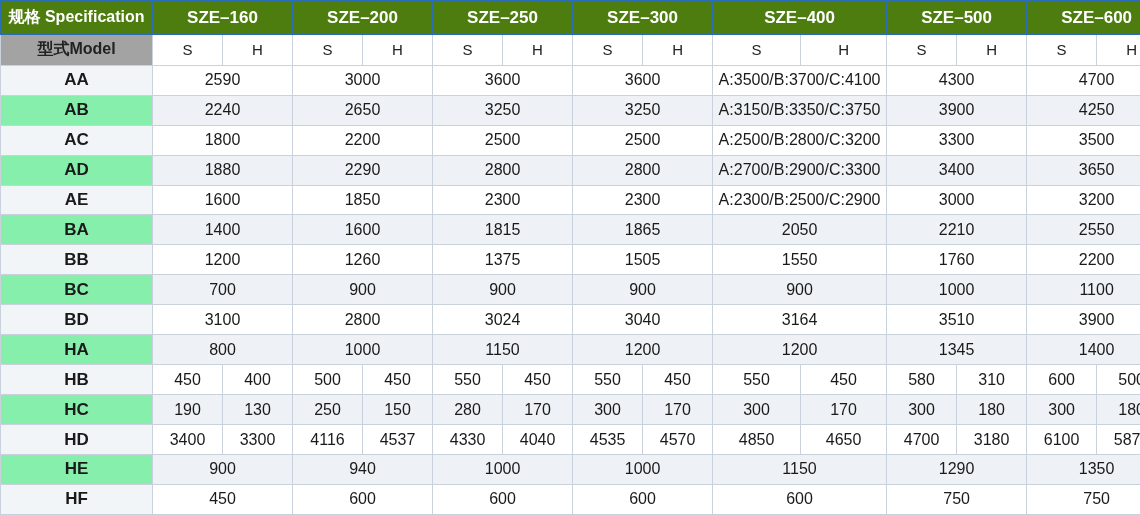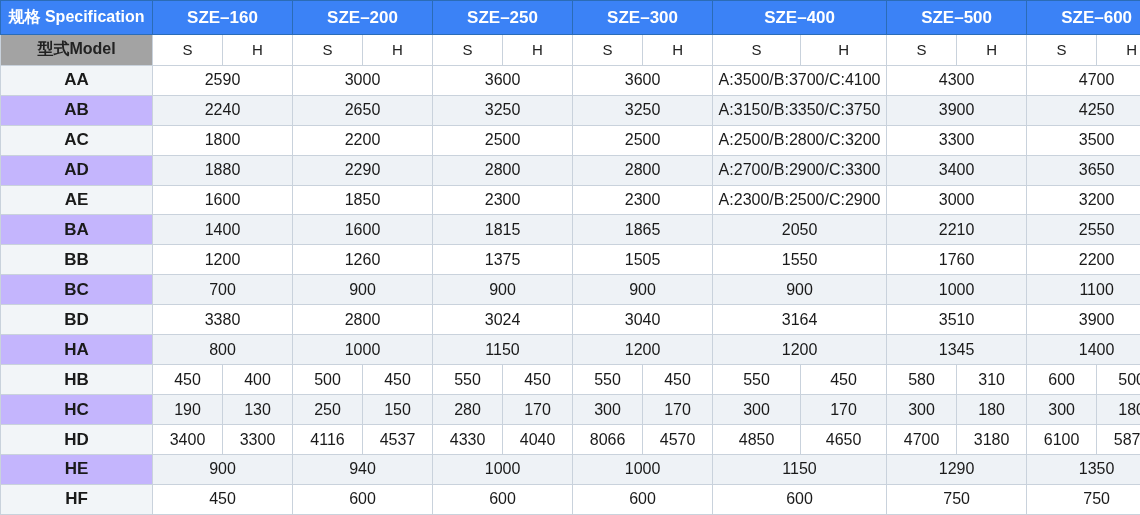--- a/index.html
+++ b/index.html
@@ -23,21 +23,21 @@
     border: 1px solid #c9d2dc;
     text-align: center;
     vertical-align: middle;
     padding: 0;
     font-size: 16px;
     color: #1a1a1a;
     box-sizing: border-box;
   }
   
   tr.header-row th {
-    background: #3b82f6;
+    background: #4d7c0f;
     color: #ffffff;
     font-weight: bold;
     font-size: 17px;
     border: 1px solid #2b6cb7;
     height: 34px;
   }
   tr.header-row th.first-col {
     font-size: 16px;
   }
   
@@ -61,21 +61,21 @@
   }
   tr.data-row td.rowlabel {
     font-weight: bold;
     font-size: 17px;
     background: #f2f5f8;
   }
   tr.data-row.alt td {
     background: #eef2f6;
   }
   tr.data-row.alt td.rowlabel {
-    background: #c4b5fd;
+    background: #86efac;
   }
   col.c-label { width: 152px; }
   col.c-half  { width: 70px; }
   col.c-400a { width: 88px; }
   col.c-400b { width: 86px; }
 </style>
 </head>
 <body>
 
 <table class="spec-table">
@@ -202,21 +202,21 @@
         <td colspan="2">700</td>
         <td colspan="2">900</td>
         <td colspan="2">900</td>
         <td colspan="2">900</td>
         <td colspan="2">900</td>
         <td colspan="2">1000</td>
         <td colspan="2">1100</td>
       </tr>
       <tr class="data-row">
         <td class="rowlabel">BD</td>
-        <td colspan="2">3380</td>
+        <td colspan="2">3100</td>
         <td colspan="2">2800</td>
         <td colspan="2">3024</td>
         <td colspan="2">3040</td>
         <td colspan="2">3164</td>
         <td colspan="2">3510</td>
         <td colspan="2">3900</td>
       </tr>
       <tr class="data-row alt">
         <td class="rowlabel">HA</td>
         <td colspan="2">800</td>
@@ -262,21 +262,21 @@
         <td>180</td>
       </tr>
       <tr class="data-row">
         <td class="rowlabel">HD</td>
         <td>3400</td>
         <td>3300</td>
         <td>4116</td>
         <td>4537</td>
         <td>4330</td>
         <td>4040</td>
-        <td>8066</td>
+        <td>4535</td>
         <td>4570</td>
         <td>4850</td>
         <td>4650</td>
         <td>4700</td>
         <td>3180</td>
         <td>6100</td>
         <td>5870</td>
       </tr>
       <tr class="data-row alt">
         <td class="rowlabel">HE</td>

